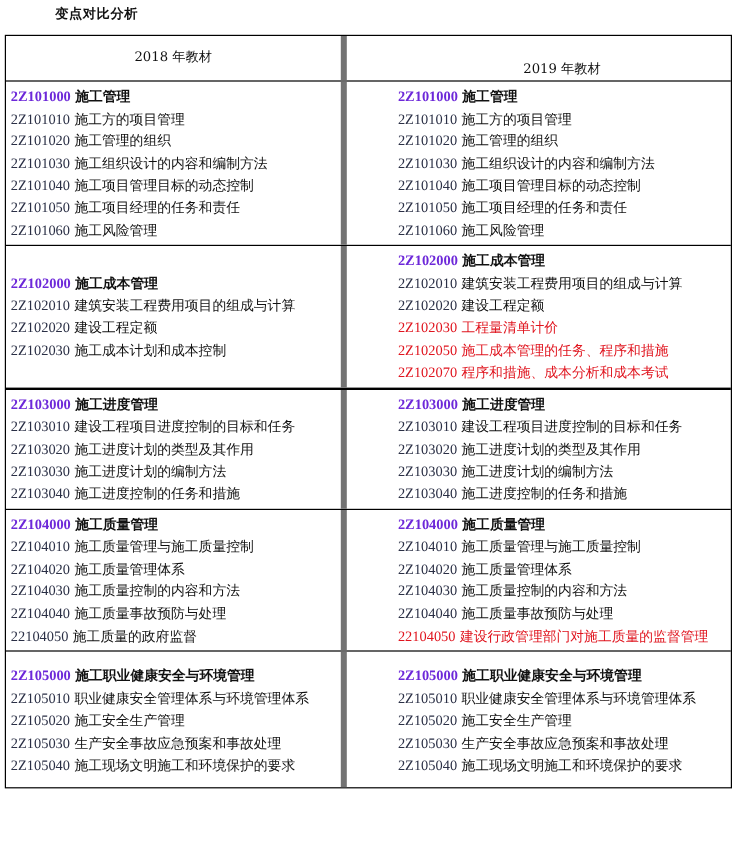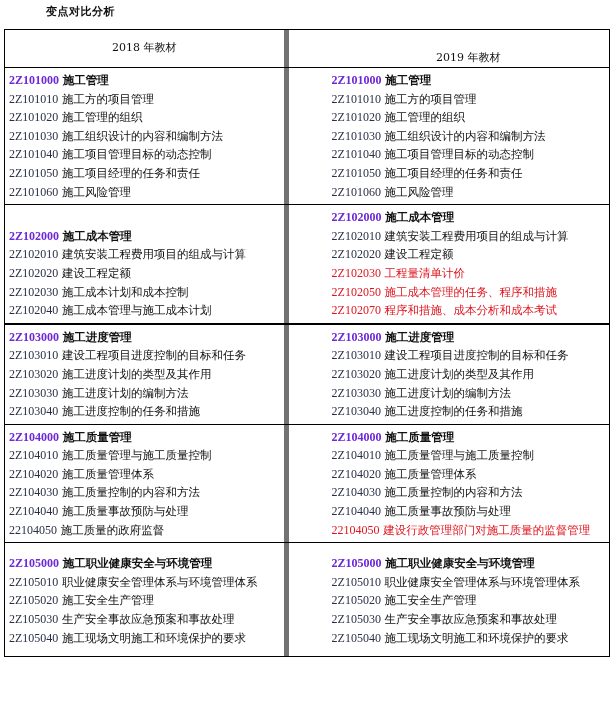--- a/index.html
+++ b/index.html
@@ -58,21 +58,20 @@
     </div>
   </div>
 
   <div class="row">
     <div class="cell left">
       <div class="spacer"></div>
       <div class="line bold"><span class="code">2Z102000</span> <span class="txt">施工成本管理</span></div>
       <div class="line"><span class="code">2Z102010</span> <span class="txt">建筑安装工程费用项目的组成与计算</span></div>
       <div class="line"><span class="code">2Z102020</span> <span class="txt">建设工程定额</span></div>
       <div class="line"><span class="code">2Z102030</span> <span class="txt">施工成本计划和成本控制</span></div>
-      <div class="line"><span class="code">2Z102040</span> <span class="txt">施工成本管理与施工成本计划</span></div>
     </div>
     <div class="cell right">
       <div class="line bold"><span class="code">2Z102000</span> <span class="txt">施工成本管理</span></div>
       <div class="line"><span class="code">2Z102010</span> <span class="txt">建筑安装工程费用项目的组成与计算</span></div>
       <div class="line"><span class="code">2Z102020</span> <span class="txt">建设工程定额</span></div>
       <div class="line changed"><span class="code">2Z102030</span> <span class="txt">工程量清单计价</span></div>
       <div class="line changed"><span class="code">2Z102050</span> <span class="txt">施工成本管理的任务、程序和措施</span></div>
       <div class="line changed"><span class="code">2Z102070</span> <span class="txt">程序和措施、成本分析和成本考试</span></div>
     </div>
   </div>

